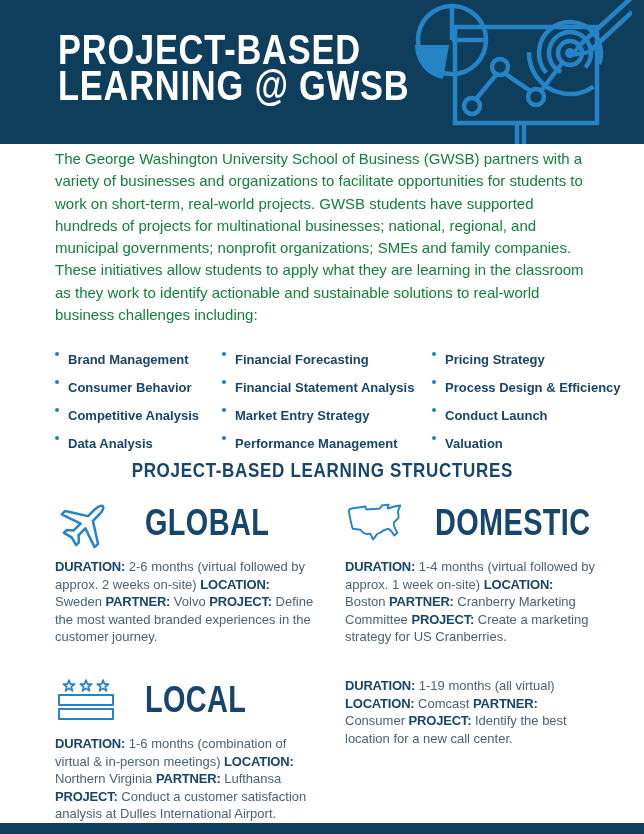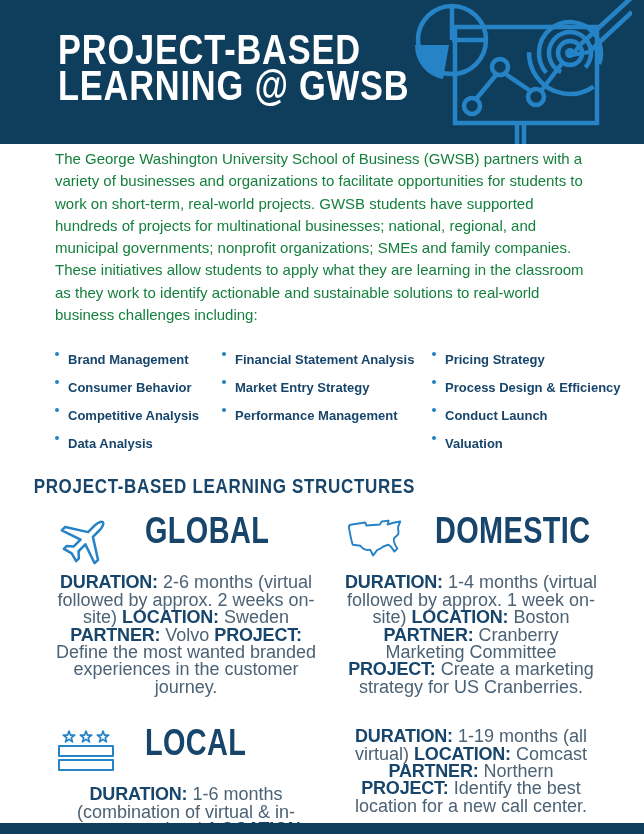--- a/index.html
+++ b/index.html
@@ -33,38 +33,38 @@
   .topic {
     display:flex; align-items:flex-end; height:28px; color:#17456b;
     font-size:13px; font-weight:bold;
   }
   .dot {
     width:4px; height:4px; border-radius:50%; background:#2180c0;
     margin-right:9px; flex:0 0 auto; align-self:center; margin-top:1px;
   }
   
   .structures-heading {
-    margin-top:24px; color:#17456b;
+    margin-top:8px; text-align:center; color:#17456b;
   }
   .structures-heading span {
     display:inline-block; font-size:20px; font-weight:800; letter-spacing:0.8px;
     transform:scaleX(0.85); transform-origin:50% 50%; white-space:nowrap;
   }
   .structures {
     display:grid; grid-template-columns:262px 252px; column-gap:28px; row-gap:26px;
     margin:12px 0 0 55px;
   }
-  .sec-head { display:flex; height:58px; }
+  .sec-head { display:flex; align-items:center; height:58px; }
   .sec-icon { flex:0 0 auto; display:flex; align-items:center; justify-content:center; width:62px; }
   .sec-title {
     display:inline-block; color:#17456b; font-size:37px; font-weight:800;
     letter-spacing:0.5px; margin-left:28px; white-space:nowrap;
     transform:scaleX(0.78); transform-origin:0 50%;
   }
-  .sec-body { margin-top:6px; font-size:18px; line-height:17.4px; color:#4c6275;text-align:center; }
+  .sec-body { margin-top:6px; font-size:13px; line-height:17.4px; color:#4c6275; }
   .sec-body b { color:#17456b; letter-spacing:-0.2px; }
   
   .bottom-bar { position:absolute; left:0; bottom:0; width:644px; height:11px; background:#0f3e5d; }
   svg { display:block; }
 </style>
 </head>
 <body>
 
 <div class="page">
 
@@ -120,20 +120,24 @@
       <div class="topic">
           <span class="dot"></span>
           <span>Competitive Analysis</span>
         </div>
       <div class="topic">
           <span class="dot"></span>
           <span>Data Analysis</span>
         </div>
     </div>
     <div>
+      <div class="topic">
+          <span class="dot"></span>
+          <span>Financial Forecasting</span>
+        </div>
       <div class="topic">
           <span class="dot"></span>
           <span>Financial Statement Analysis</span>
         </div>
       <div class="topic">
           <span class="dot"></span>
           <span>Market Entry Strategy</span>
         </div>
       <div class="topic">
           <span class="dot"></span>
@@ -233,21 +237,21 @@
       </p>
     </div>
 
     <div>
       <p class="sec-body">
         <b>DURATION:</b>
         <span>1-19 months (all virtual)</span>
         <b>LOCATION:</b>
         <span>Comcast</span>
         <b>PARTNER:</b>
-        <span>Northern</span>
+        <span>Consumer</span>
         <b>PROJECT:</b>
         <span>Identify the best location for a new call center.</span>
       </p>
     </div>
 
   </div>
 
   <div class="bottom-bar"></div>
 
 </div>

